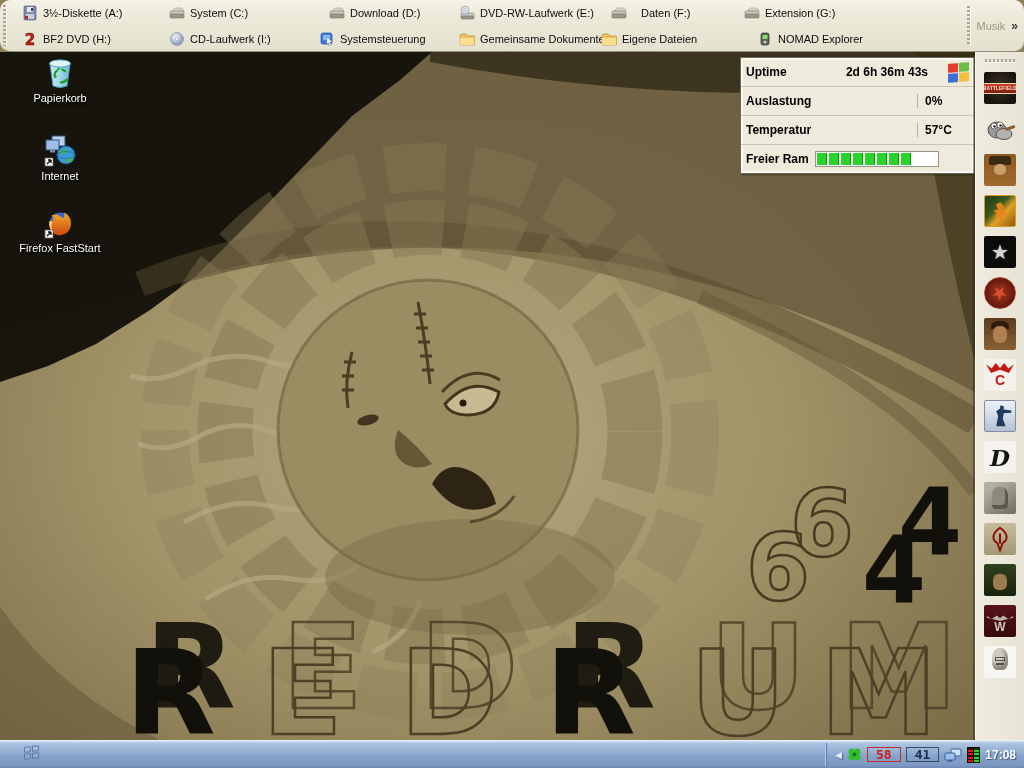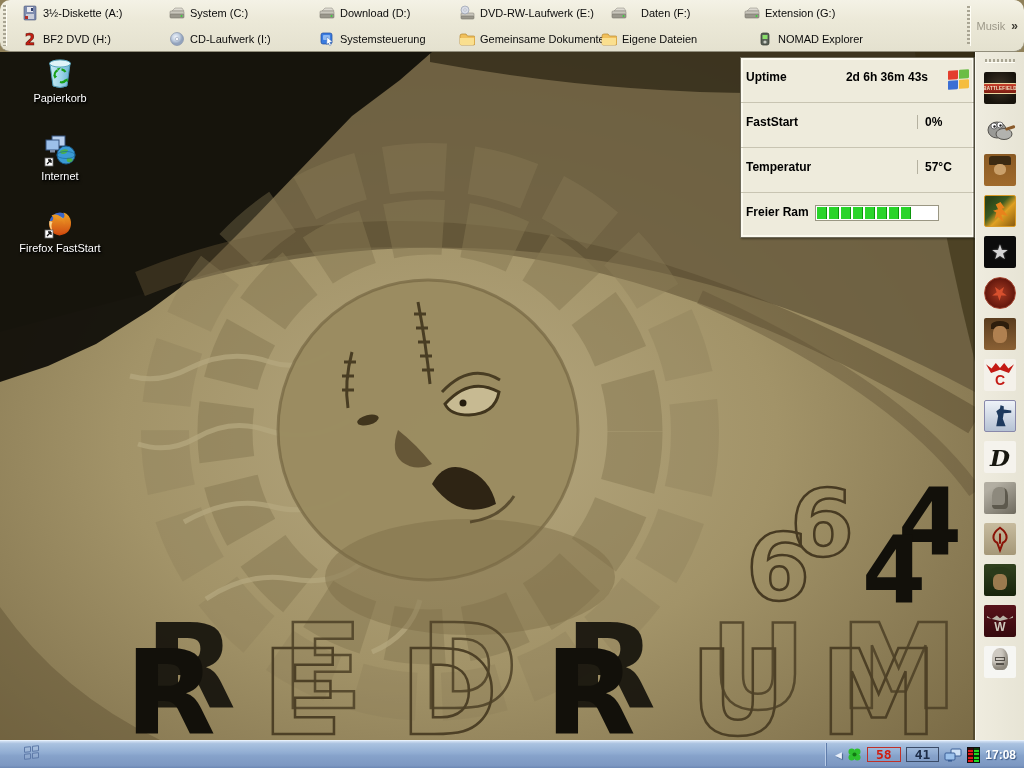--- a/index.html
+++ b/index.html
@@ -30,21 +30,21 @@
   .dicon{position:absolute;width:96px;text-align:center;cursor:pointer;}
   .dicon .dsvg{display:block;margin:0 auto;}
   .dlabel{margin-top:2px;font-size:11px;color:#fff;
           text-shadow:1px 1px 1px #000,1px 2px 3px #000;}
 
   
   .monitor{position:absolute;left:740px;top:5px;width:233px;
            background:#eeebdc;border:1px solid #6e6a5a;
            box-shadow:inset 0 0 0 2px #fcfaf0, 1px 1px 2px rgba(0,0,0,.4);
            font-size:12px;font-weight:bold;color:#000;z-index:4;}
-  .mrow{display:flex;align-items:flex-start;height:20px;padding:12px 5px;
+  .mrow{display:flex;align-items:center;height:20px;padding:4px 5px;
         border-bottom:1px solid #c8c4b2;}
   .mrow:last-child{border-bottom:none;}
   .mlabel{flex:1;}
   .mval-wide{text-align:right;margin-right:16px;}
   .mval{width:52px;border-left:1px solid #b5b1a0;padding-left:7px;box-sizing:border-box;}
   .winlogo{display:grid;grid-template-columns:10px 10px;grid-template-rows:9px 9px;gap:1px;
            transform:skewY(-5deg);margin-left:4px;}
   .winlogo span{border-radius:1px;}
   .wl-r{background:#e33e2d;} .wl-g{background:#6cbd45;}
   .wl-b{background:#3b6fd4;} .wl-y{background:#f5bd3e;}
@@ -142,21 +142,21 @@
   </div>
   <div class="titem" style="left:165px;top:0;">
     <span class="ic"><svg width="16" height="16" viewBox="0 0 16 16">
           <path d="M3,6 L6,3 H13 L15,6 Z" fill="#dcd9d0" stroke="#8a877c" stroke-width=".5"></path>
           <rect x="1" y="6" width="14" height="4" rx="1" fill="#c9c6bc" stroke="#8a877c" stroke-width=".6"></rect>
           <rect x="1" y="9" width="14" height="4" rx="1" fill="#9a978c" stroke="#76736a" stroke-width=".6"></rect>
           <circle cx="12.5" cy="11" r="1" fill="#3ad03a"></circle>
         </svg></span>
     <span>System (C:)</span>
   </div>
-  <div class="titem" style="left:315px;top:0;justify-content:space-between;">
+  <div class="titem" style="left:325px;top:0;justify-content:space-between;">
     <span class="ic"><svg width="16" height="16" viewBox="0 0 16 16">
           <path d="M3,6 L6,3 H13 L15,6 Z" fill="#dcd9d0" stroke="#8a877c" stroke-width=".5"></path>
           <rect x="1" y="6" width="14" height="4" rx="1" fill="#c9c6bc" stroke="#8a877c" stroke-width=".6"></rect>
           <rect x="1" y="9" width="14" height="4" rx="1" fill="#9a978c" stroke="#76736a" stroke-width=".6"></rect>
           <circle cx="12.5" cy="11" r="1" fill="#3ad03a"></circle>
         </svg></span>
     <span>Download (D:)</span>
   </div>
   <div class="titem" style="left:455px;top:0;">
     <span class="ic"><svg width="16" height="16" viewBox="0 0 16 16">
@@ -380,21 +380,21 @@
       <span class="mlabel">Uptime</span>
       <span class="mval-wide">2d 6h 36m 43s</span>
       <span class="winlogo">
           <span class="wl-r"></span>
           <span class="wl-g"></span>
           <span class="wl-b"></span>
           <span class="wl-y"></span>
         </span>
     </div>
     <div class="mrow">
-      <span class="mlabel">FastStart</span>
+      <span class="mlabel">Auslastung</span>
       <span class="mval">0%</span>
     </div>
     <div class="mrow">
       <span class="mlabel">Temperatur</span>
       <span class="mval">57°C</span>
     </div>
     <div class="mrow">
       <span class="mlabel" style="flex:0 0 auto;">Freier Ram</span>
       <span class="ramfield">
           <span class="ramfill"></span>

